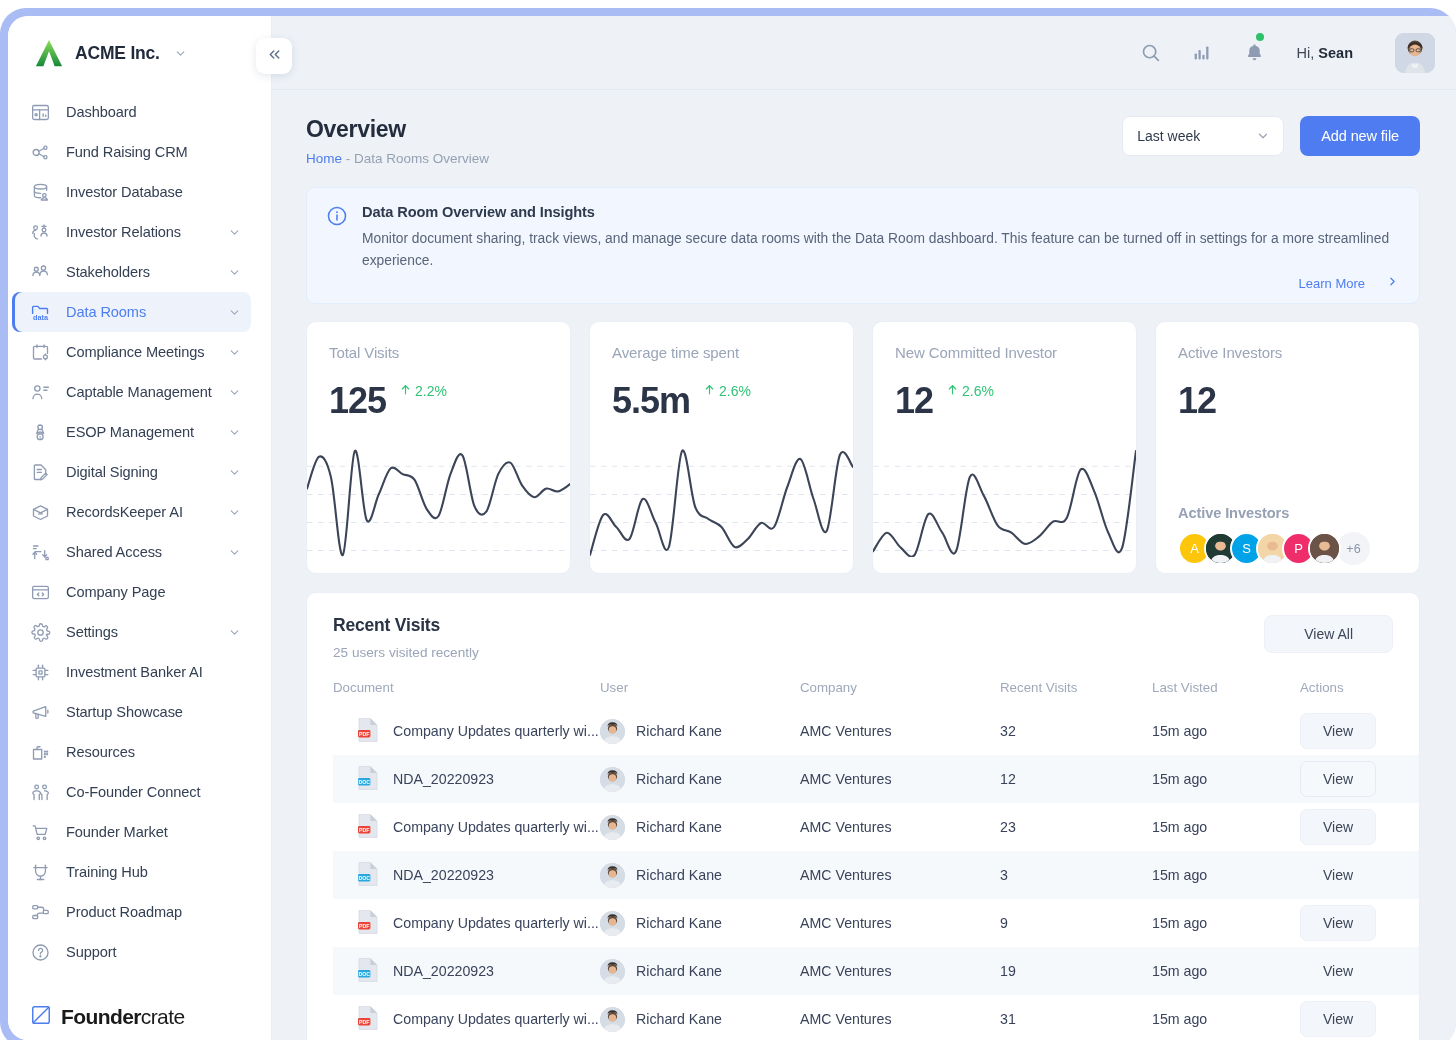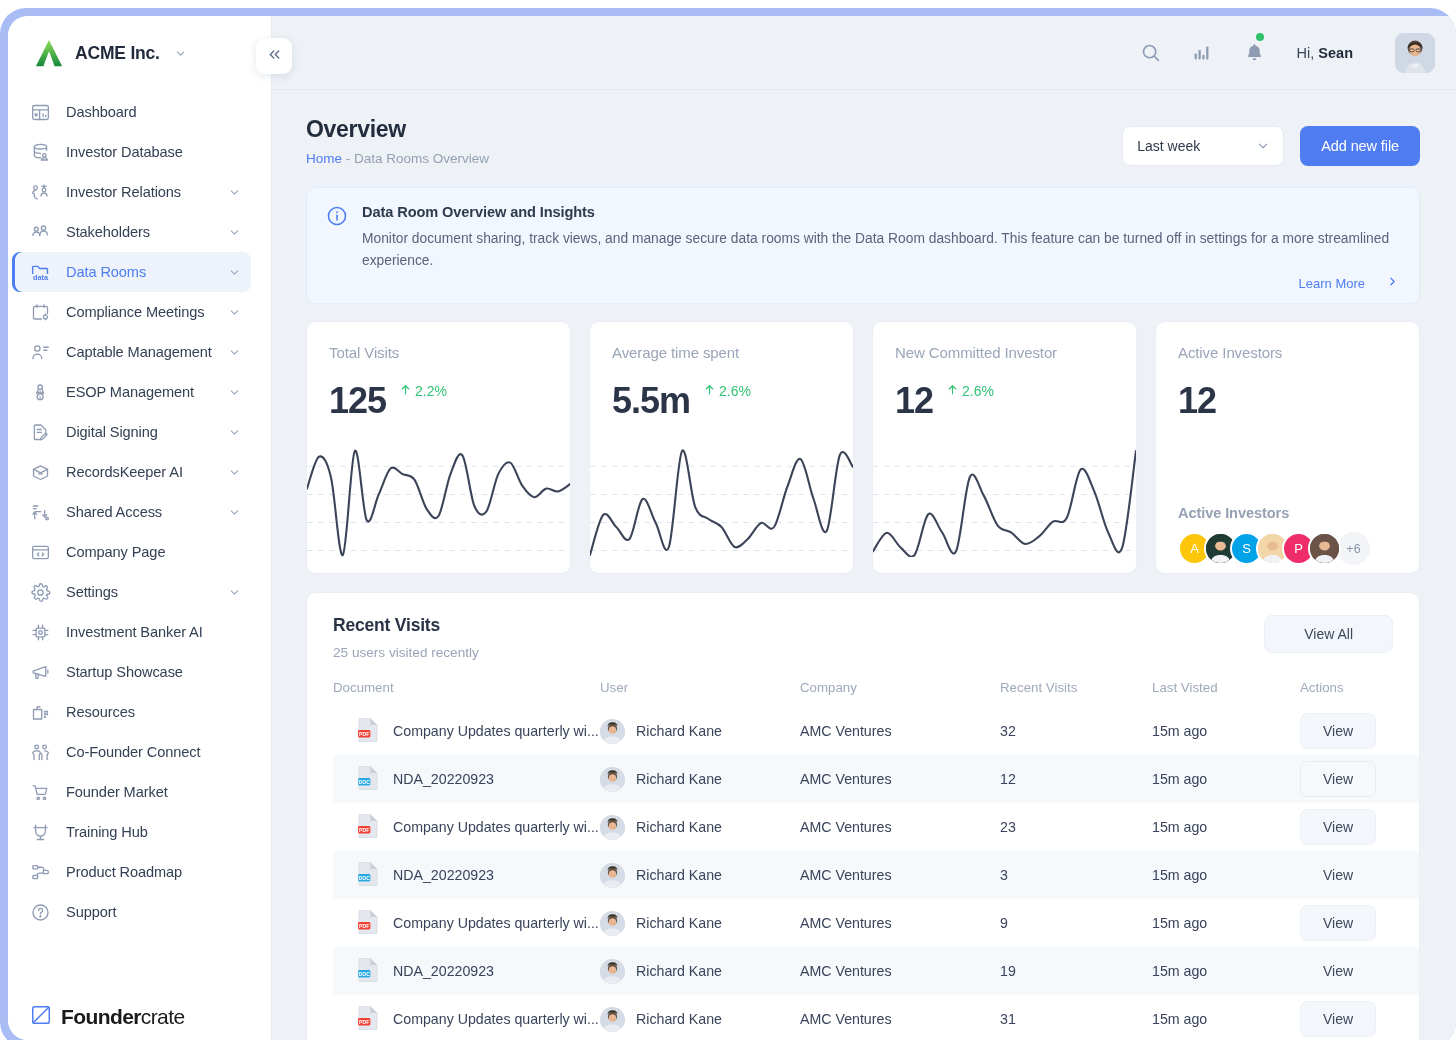--- a/index.html
+++ b/index.html
@@ -178,21 +178,21 @@
 
   
   #content {
     flex: 1;
     padding: 26px 36px 0 34px;
     overflow: hidden;
   }
 
   .page-head {
     display: flex;
-    align-items: flex-end;
+    align-items: flex-start;
     justify-content: space-between;
   }
   .page-title {
     font-size: 23px;
     font-weight: bold;
     color: #242d3d;
     letter-spacing: -0.3px;
   }
   .breadcrumb {
     margin-top: 8px;
@@ -469,20 +469,32 @@
               <svg width="21" height="21" viewBox="0 0 24 24" fill="none" stroke="currentColor" stroke-width="1.5" stroke-linecap="round" stroke-linejoin="round">
                 <rect x="3" y="4" width="18" height="16" rx="2"></rect>
                 <line x1="3" y1="9" x2="21" y2="9"></line>
                 <line x1="11" y1="9" x2="11" y2="20"></line>
                 <circle cx="7" cy="14.5" r="1.3"></circle>
                 <line x1="15" y1="16.5" x2="15" y2="13.5"></line>
                 <line x1="18" y1="16.5" x2="18" y2="15"></line>
               </svg>
             </span>
             <span class="nav-label">Dashboard</span>
+          </div>
+          <div class="nav-item">
+            <span class="nav-ico">
+              <svg width="21" height="21" viewBox="0 0 24 24" fill="none" stroke="currentColor" stroke-width="1.5" stroke-linecap="round" stroke-linejoin="round">
+                <circle cx="7" cy="12" r="3.4"></circle>
+                <circle cx="17.6" cy="6.6" r="1.8"></circle>
+                <circle cx="17.6" cy="17.4" r="1.8"></circle>
+                <line x1="10" y1="10.6" x2="15.8" y2="7.4"></line>
+                <line x1="10" y1="13.4" x2="15.8" y2="16.6"></line>
+              </svg>
+            </span>
+            <span class="nav-label">Fund Raising CRM</span>
           </div>
           <div class="nav-item">
             <span class="nav-ico">
               <svg width="21" height="21" viewBox="0 0 24 24" fill="none" stroke="currentColor" stroke-width="1.5" stroke-linecap="round" stroke-linejoin="round">
                 <ellipse cx="12" cy="5.4" rx="7" ry="2.6"></ellipse>
                 <path d="M5 5.4v5c0 1.4 3.1 2.6 7 2.6"></path>
                 <path d="M5 10.4v5c0 1.4 3.1 2.6 7 2.6"></path>
                 <path d="M19 5.4v4"></path>
                 <circle cx="16.4" cy="15.2" r="2"></circle>
                 <path d="M12.9 20.6c.5-1.8 1.9-2.8 3.5-2.8s3 1 3.5 2.8z"></path>

